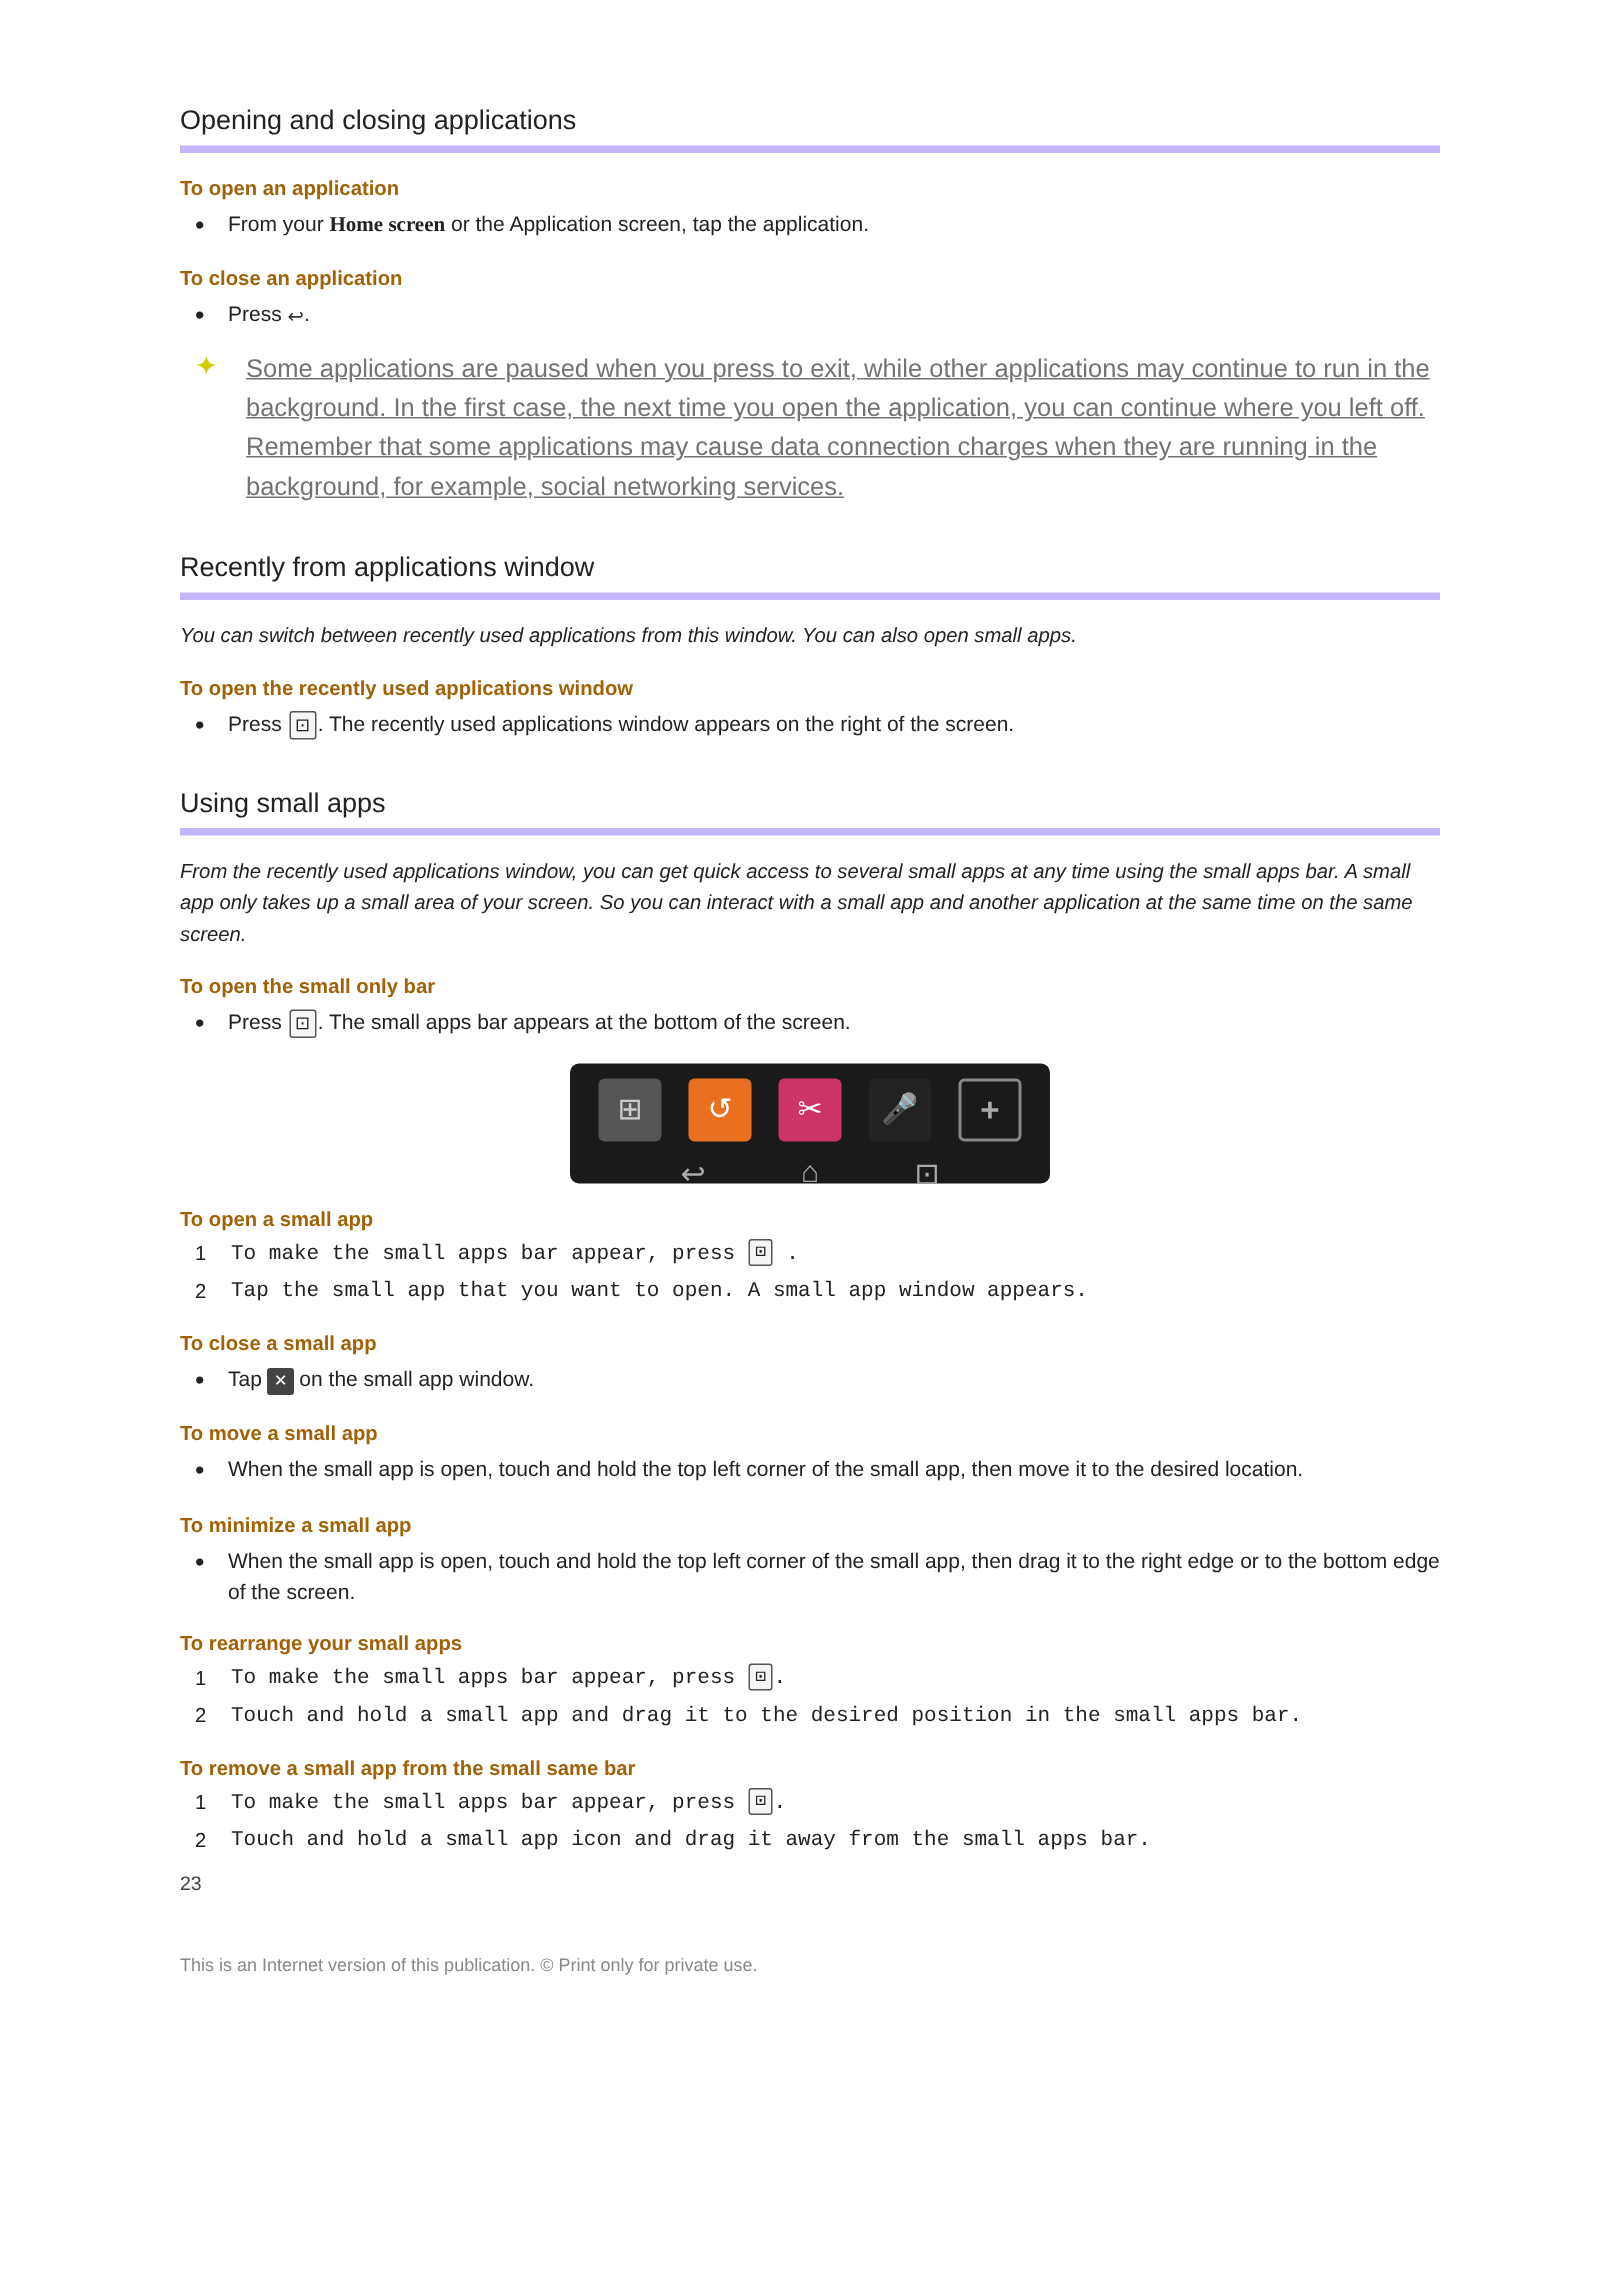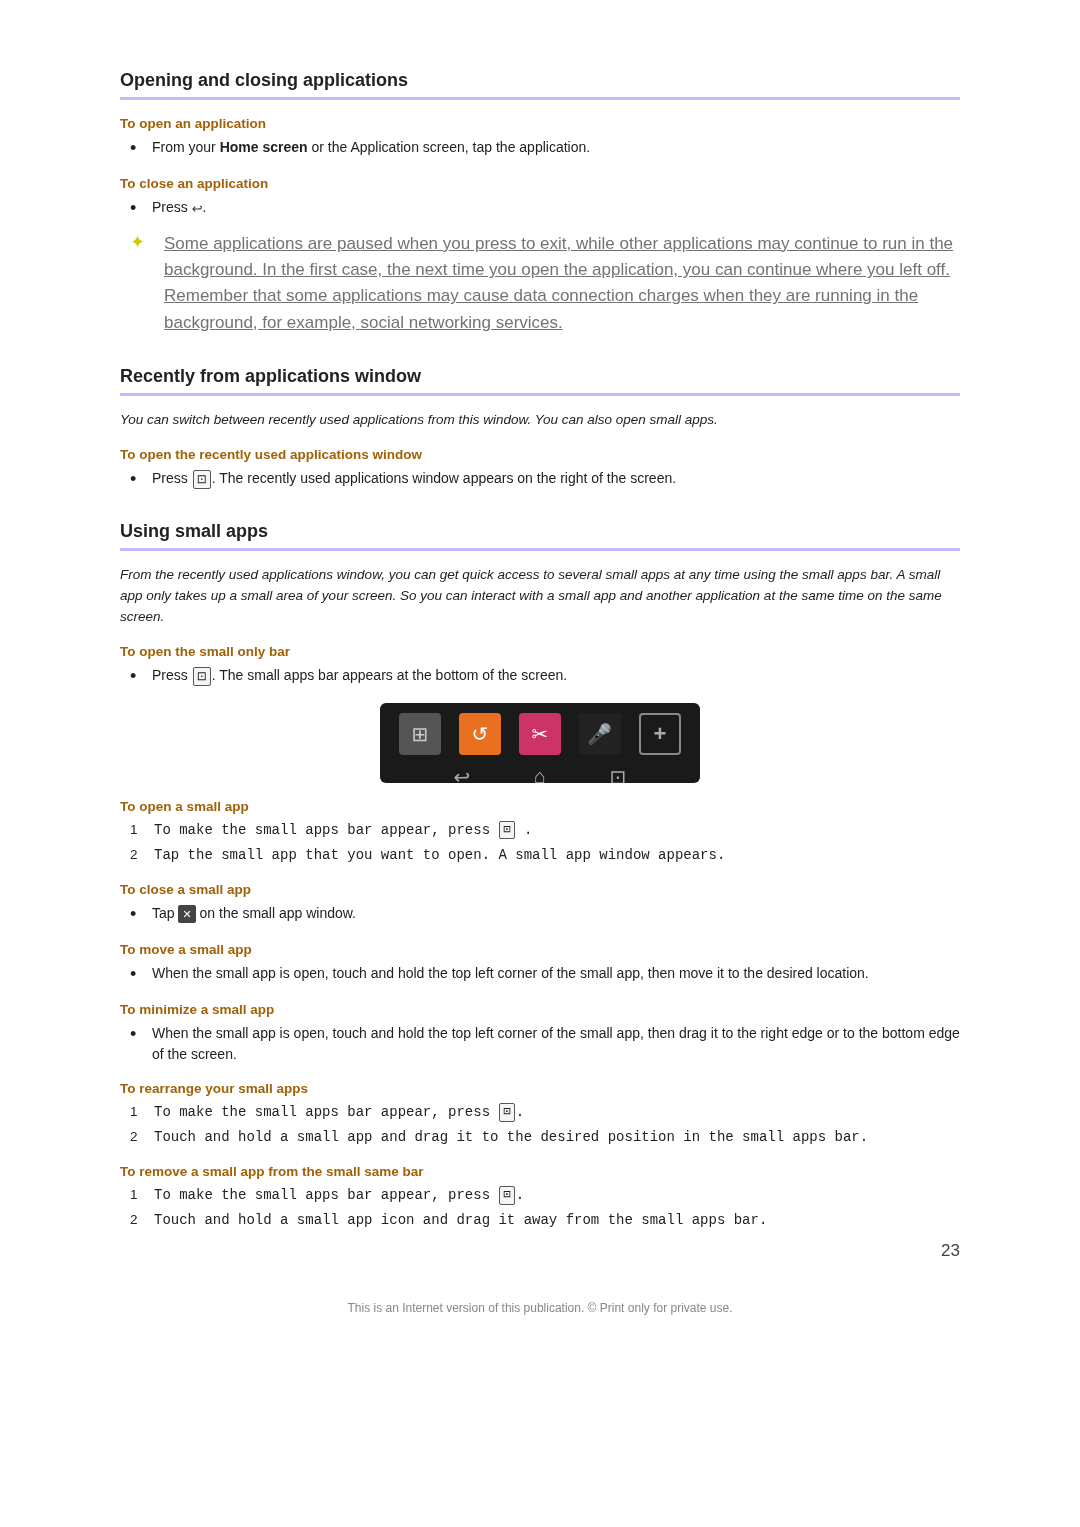--- a/index.html
+++ b/index.html
@@ -7,23 +7,23 @@
       background: #ffffff;
       font-family: Arial, Helvetica, sans-serif;
       font-size: 14px;
       color: #222;
       width: 1080px;
       min-height: 1527px;
       padding: 40px 120px 60px 120px;
     }
     h2 {
       font-size: 18px;
-      font-weight: bold;
+      font-weight: normal;
       color: #222;
-      border-bottom: 3px solid #c4b5fd;
+      border-bottom: 5px solid #c4b5fd;
       padding-bottom: 6px;
       margin-bottom: 14px;
       margin-top: 30px;
     }
     .section-subtitle {
       color: #a16207;
       font-size: 13.5px;
       font-weight: bold;
       margin-top: 16px;
       margin-bottom: 6px;
@@ -73,20 +73,21 @@
       margin-right: 6px;
     }
     .tip-text {
       font-size: 17px;
       color: #737373;
       line-height: 1.55;
       text-decoration: underline;
     }
     b, strong {
       font-weight: bold;
+      font-family: Liberation Serif, serif;
     }
     .inline-icon {
       display: inline-block;
       font-size: 12px;
       border: 1.5px solid #555;
       padding: 0px 3px;
       border-radius: 2px;
       background: #f5f5f5;
       margin: 0 1px;
       vertical-align: middle;
@@ -147,29 +148,28 @@
     .bar-bot-icon {
       width: 38px;
       height: 28px;
       display: flex;
       align-items: center;
       justify-content: center;
       font-size: 20px;
       color: #aaa;
     }
     .page-footer {
-      text-align: center;
       margin-top: 40px;
       font-size: 12px;
       color: #888;
     }
     .page-number {
-      text-align: right;
+      text-align: left;
       margin-top: 10px;
-      font-size: 17px;
+      font-size: 13px;
       color: #444;
     }
     .section-intro {
       margin-bottom: 12px;
       line-height: 1.55;
       font-size: 13.5px;
       font-style: italic;
     }
   </style>
 </head>

